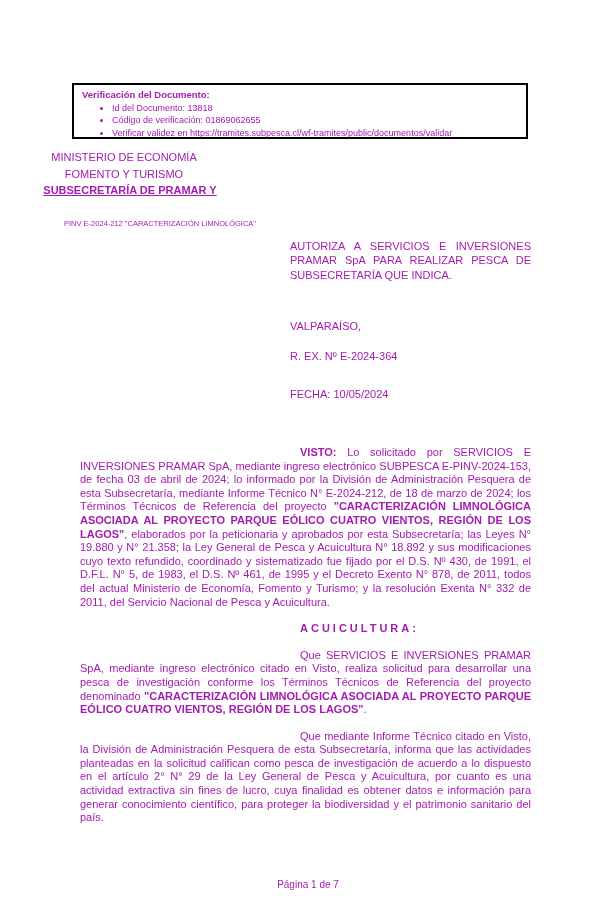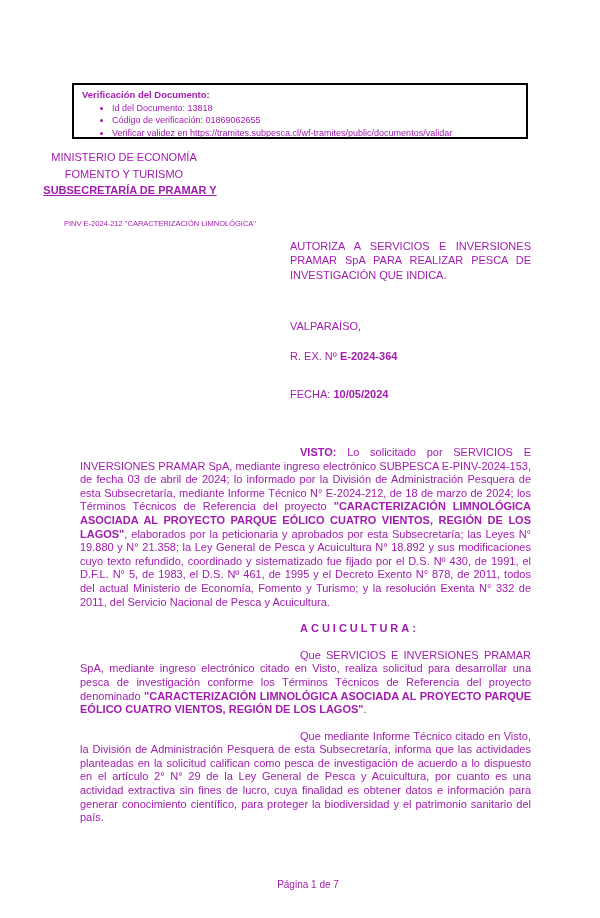--- a/index.html
+++ b/index.html
@@ -60,21 +60,21 @@
   .subject {
     position: absolute;
     left: 290px; top: 239px; width: 241px;
     font-size: 11px;
     line-height: 14.4px;
     text-align: justify;
   }
   .city   { position: absolute; left: 290px; top: 320px; font-size: 11px; }
   .res-line  { position: absolute; left: 290px; top: 350px; font-size: 11px; }
   .date-line { position: absolute; left: 290px; top: 388px; font-size: 11px; }
-  .res-line b, .date-line b { font-weight: bold; margin-top: 12px; }
+  .res-line b, .date-line b { font-weight: normal; margin-top: 12px; }
 
   
   .body-text {
     position: absolute;
     left: 80px; top: 414px; width: 451px;
     font-size: 11px;
     line-height: 13.6px;
     text-align: justify;
     margin-top: 32px;
   }
@@ -116,21 +116,21 @@
     <div>MINISTERIO DE ECONOMÍA</div>
     <div>FOMENTO Y TURISMO</div>
   </div>
 
   <div class="lh-org">
     <div>SUBSECRETARÍA DE PRAMAR Y</div>
   </div>
 
   <div class="lh-ref">PINV E-2024-212 "CARACTERIZACIÓN LIMNOLÓGICA"</div>
 
-  <div class="subject">AUTORIZA A SERVICIOS E INVERSIONES PRAMAR SpA PARA REALIZAR PESCA DE INVESTIGACIÓN QUE INDICA.</div>
+  <div class="subject">AUTORIZA A SERVICIOS E INVERSIONES PRAMAR SpA PARA REALIZAR PESCA DE SUBSECRETARÍA QUE INDICA.</div>
 
   <div class="city">VALPARAÍSO,</div>
 
   <div class="res-line"><span>R. EX. Nº </span><b>E-2024-364</b></div>
 
   <div class="date-line"><span>FECHA: </span><b>10/05/2024</b></div>
 
   <div class="body-text">
 
     <p class="para-indent"><b>VISTO:</b><span> Lo solicitado por SERVICIOS E INVERSIONES PRAMAR SpA, mediante ingreso electrónico SUBPESCA E-PINV-2024-153, de fecha 03 de abril de 2024; lo informado por la División de Administración Pesquera de esta Subsecretaría, mediante Informe Técnico N° E-2024-212, de 18 de marzo de 2024; los Términos Técnicos de Referencia del proyecto </span><b>"CARACTERIZACIÓN LIMNOLÓGICA ASOCIADA AL PROYECTO PARQUE EÓLICO CUATRO VIENTOS, REGIÓN DE LOS LAGOS"</b><span>, elaborados por la peticionaria y aprobados por esta Subsecretaría; las Leyes N° 19.880 y N° 21.358; la Ley General de Pesca y Acuicultura N° 18.892 y sus modificaciones cuyo texto refundido, coordinado y sistematizado fue fijado por el D.S. Nº 430, de 1991, el D.F.L. N° 5, de 1983, el D.S. Nº 461, de 1995 y el Decreto Exento N° 878, de 2011, todos del actual Ministerio de Economía, Fomento y Turismo; y la resolución Exenta N° 332 de 2011, del Servicio Nacional de Pesca y Acuicultura.</span></p>

